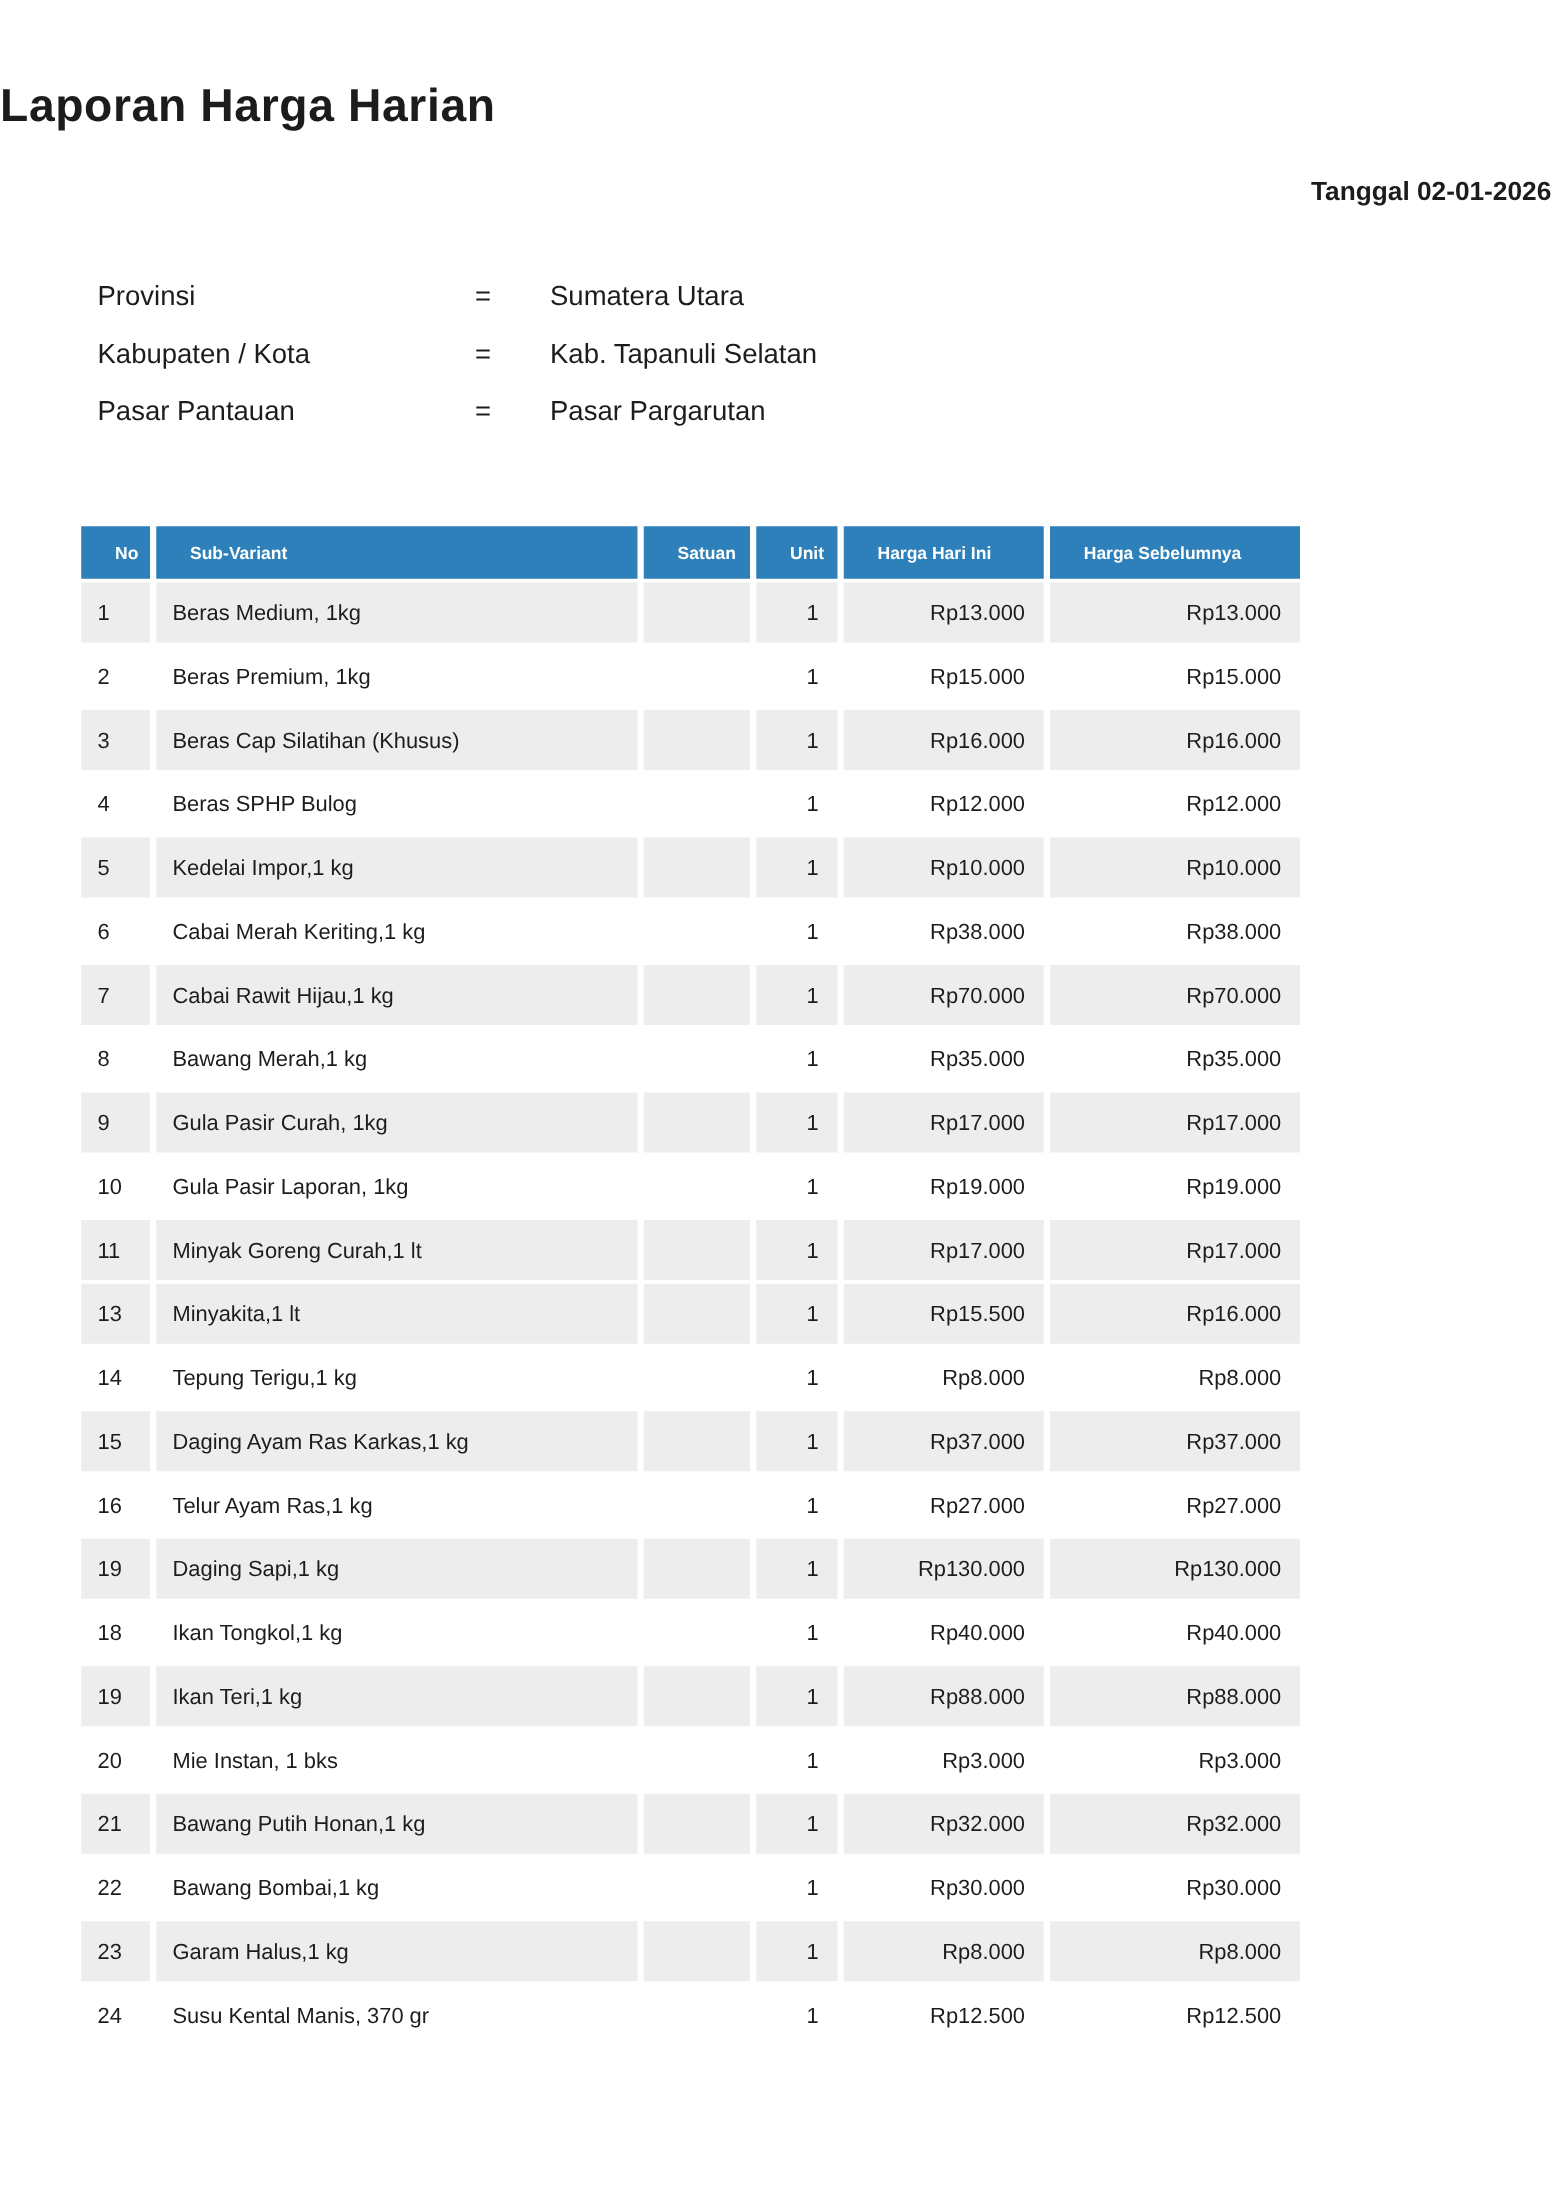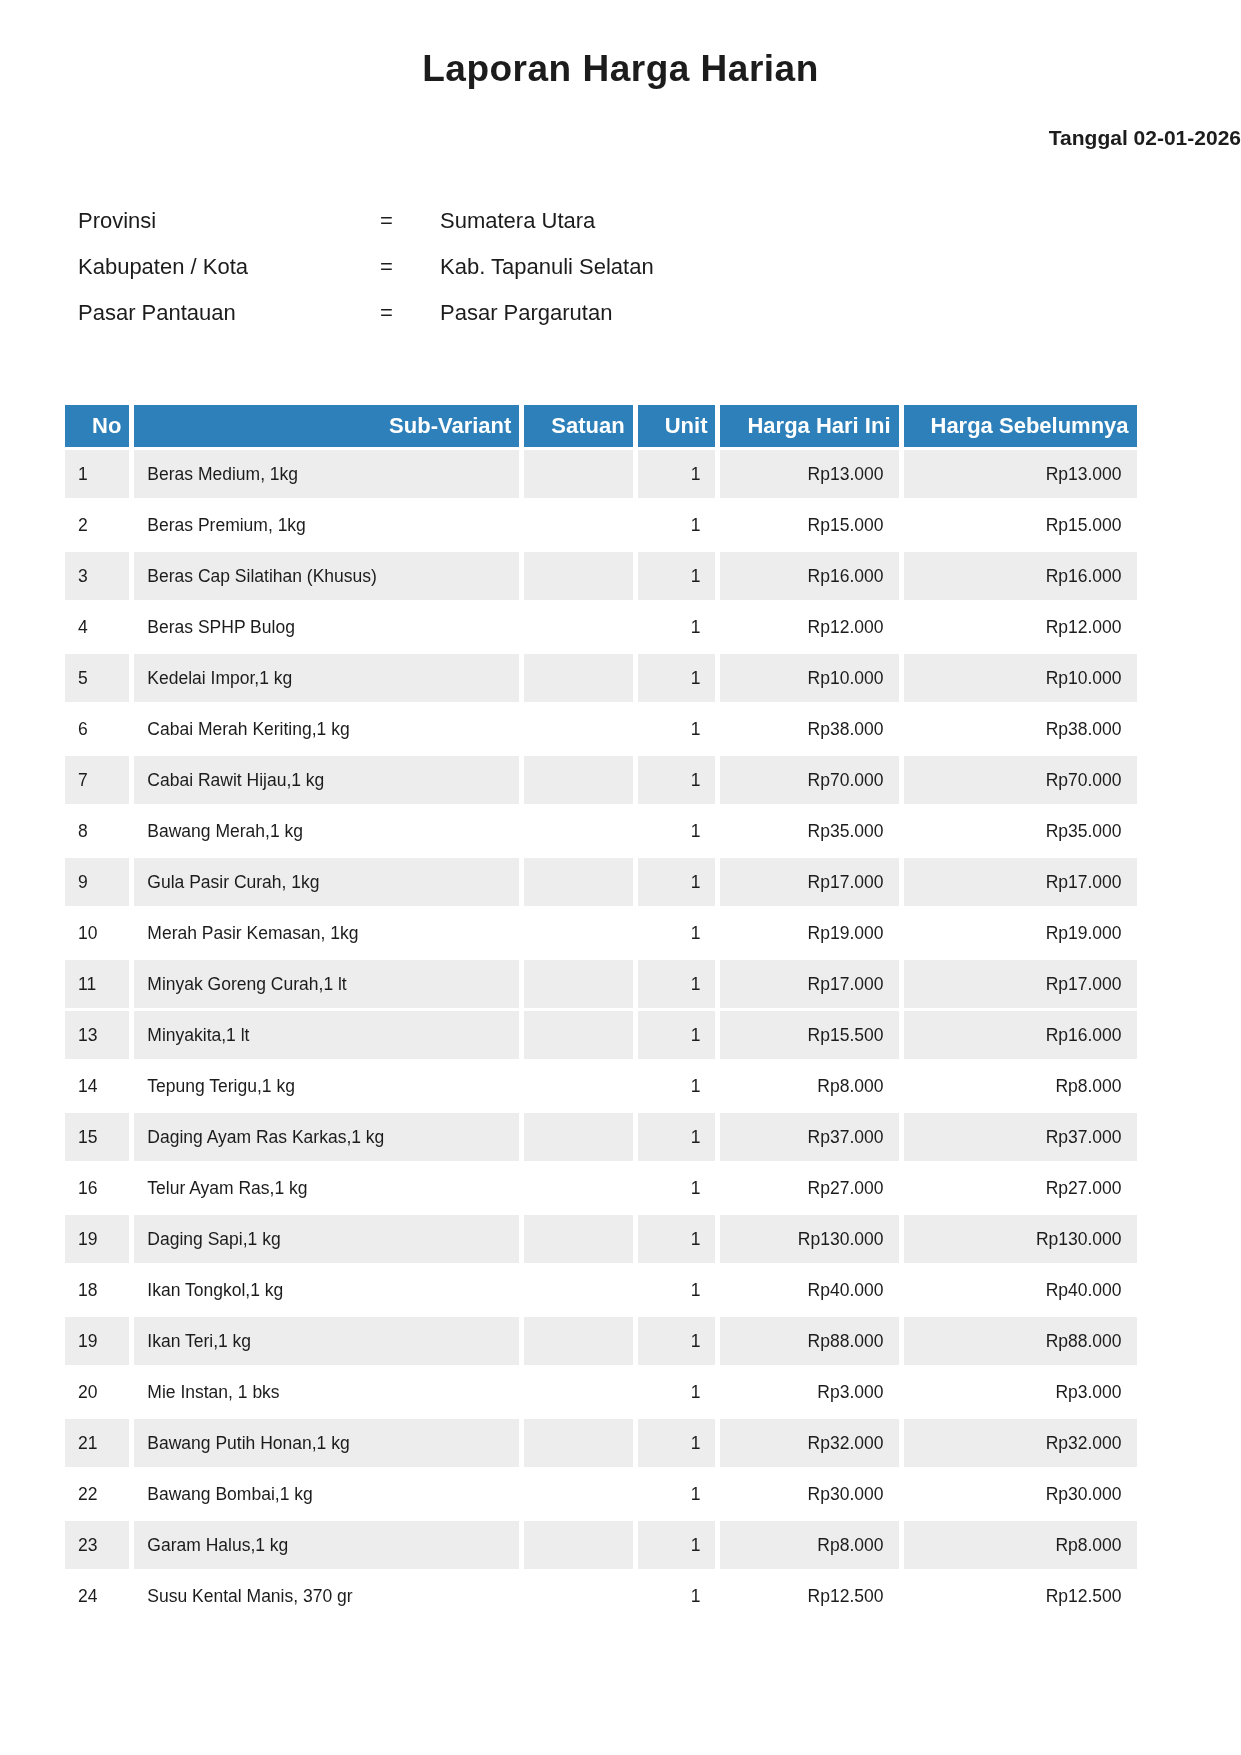--- a/index.html
+++ b/index.html
@@ -8,22 +8,22 @@
     --text:#1c1c1c;
   }
   html,body{margin:0;padding:0;background:#ffffff;}
   body{
     width:1241px;
     min-height:1755px;
     font-family:"Liberation Sans", sans-serif;
     color:var(--text);
   }
   .report-title{
-    padding-top:48px;
-    text-align:center;
+    padding-top:64px;
+    text-align:left;
     font-size:37px;
     font-weight:bold;
     letter-spacing:0.5px;
   }
   .report-date{
     margin-top:36px;
     text-align:right;
     font-size:21px;
     font-weight:bold;
   }
@@ -40,24 +40,24 @@
   .info-sep{width:60px;}
   .price-table{
     border-collapse:separate;
     border-spacing:5px 3px;
     margin:66px 0 0 60px;
     table-layout:fixed;
   }
   .price-table th{
     background:var(--header-bg);
     color:#ffffff;
-    font-size:22px;
+    font-size:14px;
     font-weight:bold;
     height:42px;
-    text-align:right;
+    text-align:left;
     padding:0 8px 0 27px;
     overflow:hidden;
     white-space:nowrap;
   }
   .price-table td{
     font-size:17.5px;
     height:48px;
     padding:0 13px;
     white-space:nowrap;
     overflow:hidden;
@@ -182,21 +182,21 @@
       <tr class="striped">
     <td class="cell-no">9</td>
     <td class="cell-sub">Gula Pasir Curah, 1kg</td>
     <td class="cell-satuan"></td>
     <td class="cell-unit">1</td>
     <td class="cell-price">Rp17.000</td>
     <td class="cell-price">Rp17.000</td>
   </tr>
       <tr>
     <td class="cell-no">10</td>
-    <td class="cell-sub">Merah Pasir Kemasan, 1kg</td>
+    <td class="cell-sub">Gula Pasir Laporan, 1kg</td>
     <td class="cell-satuan"></td>
     <td class="cell-unit">1</td>
     <td class="cell-price">Rp19.000</td>
     <td class="cell-price">Rp19.000</td>
   </tr>
       <tr class="striped">
     <td class="cell-no">11</td>
     <td class="cell-sub">Minyak Goreng Curah,1 lt</td>
     <td class="cell-satuan"></td>
     <td class="cell-unit">1</td>

